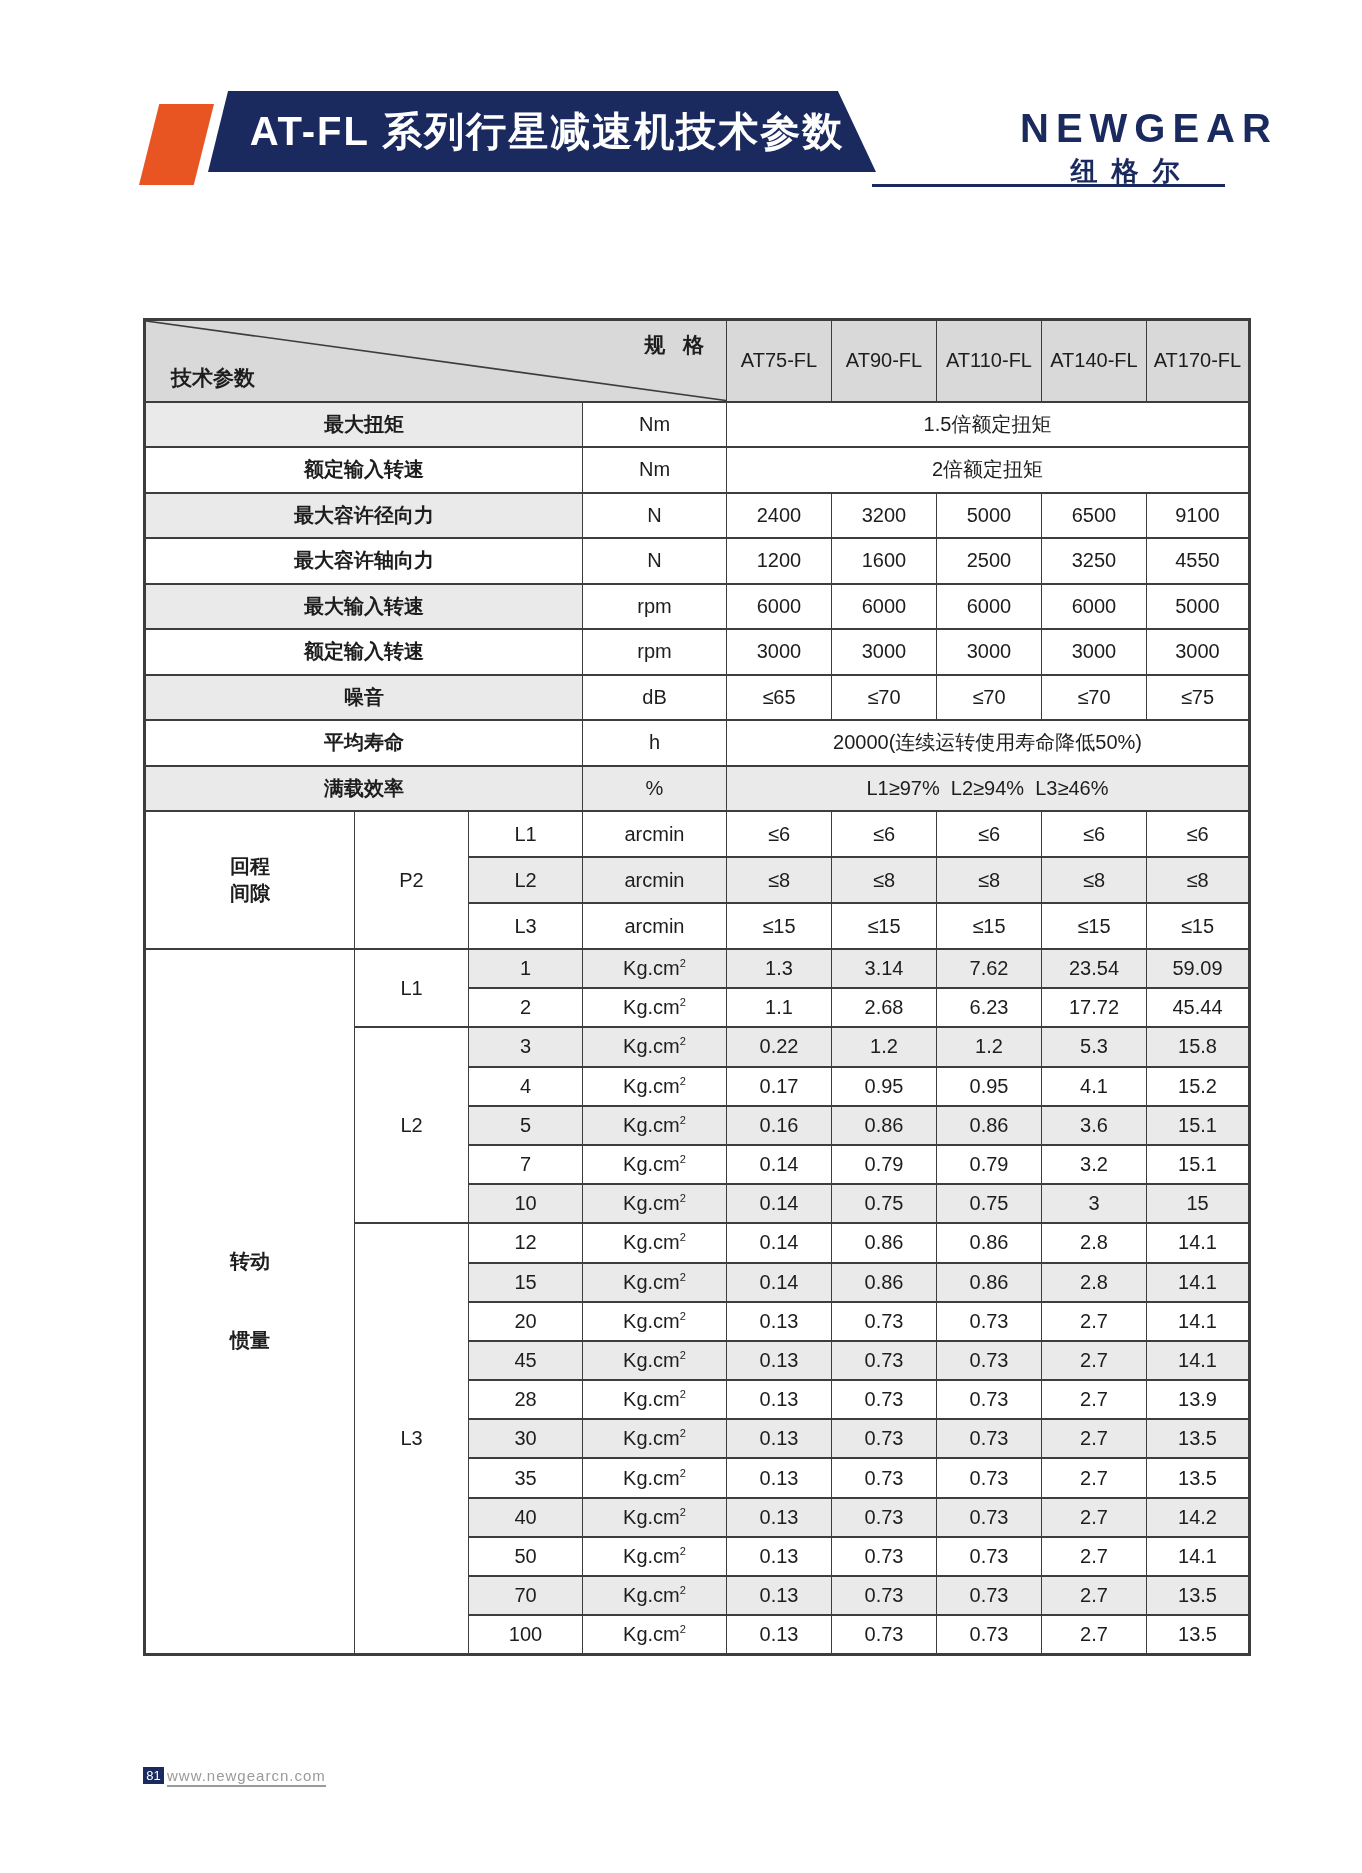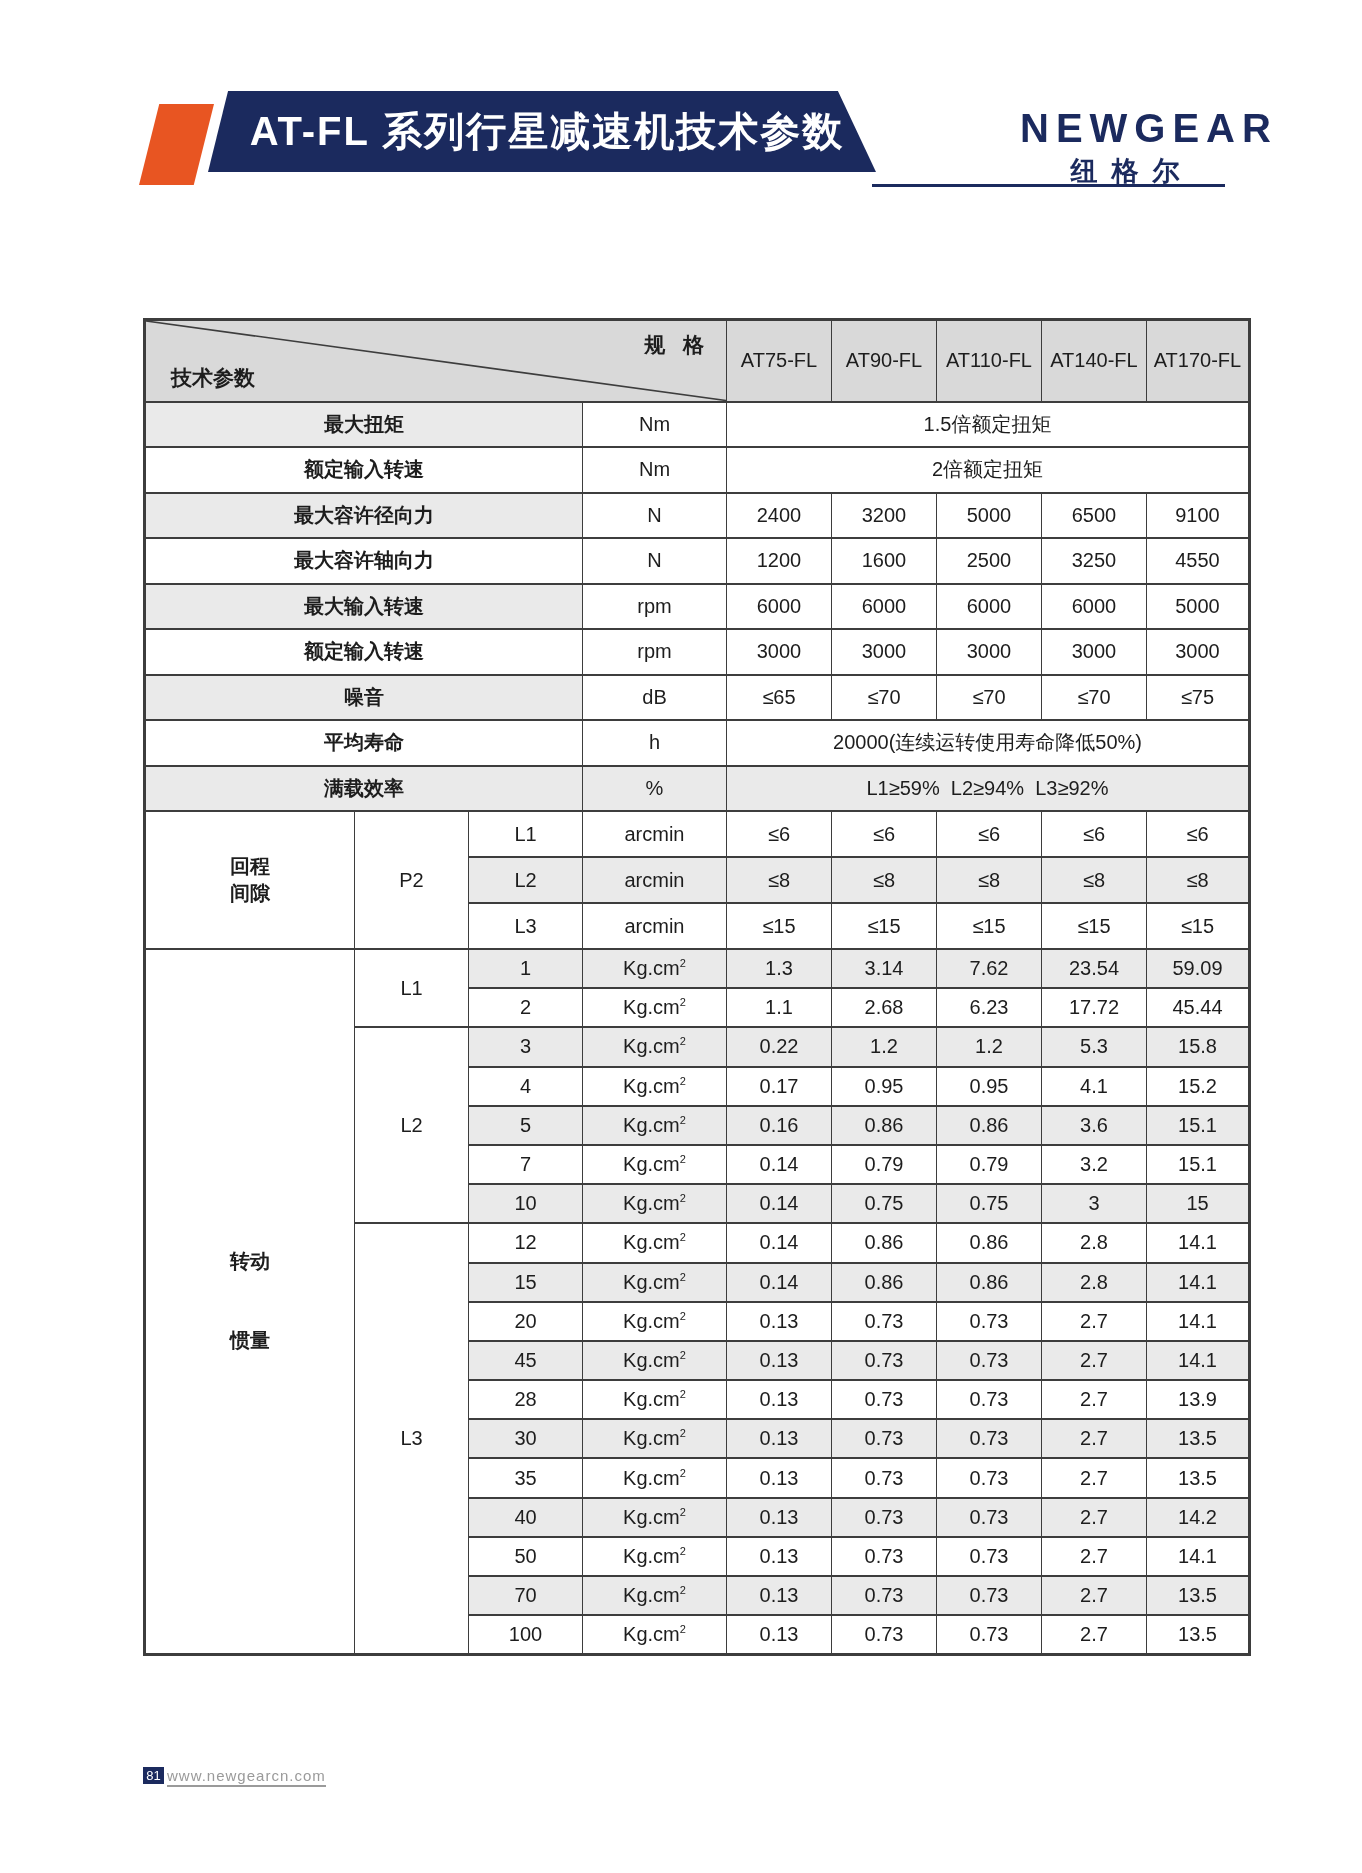--- a/index.html
+++ b/index.html
@@ -159,21 +159,21 @@
           <td class="val">≤75</td>
         </tr>
         <tr class="r-top">
           <td colspan="3" class="lbl">平均寿命</td>
           <td class="unit">h</td>
           <td colspan="5" class="val">20000(连续运转使用寿命降低50%)</td>
         </tr>
         <tr class="r-top">
           <td colspan="3" class="lbl g">满载效率</td>
           <td class="unit g">%</td>
-          <td colspan="5" class="val g pre">L1≥59%  L2≥94%  L3≥92%</td>
+          <td colspan="5" class="val g pre">L1≥97%  L2≥94%  L3≥46%</td>
         </tr>
         <tr class="r-mid">
           <td rowspan="3" class="grp cn">回程<br>间隙</td>
           <td rowspan="3" class="grp">P2</td>
           <td class="grp">L1</td>
           <td class="unit">arcmin</td>
           <td class="val">≤6</td>
           <td class="val">≤6</td>
           <td class="val">≤6</td>
           <td class="val">≤6</td>

